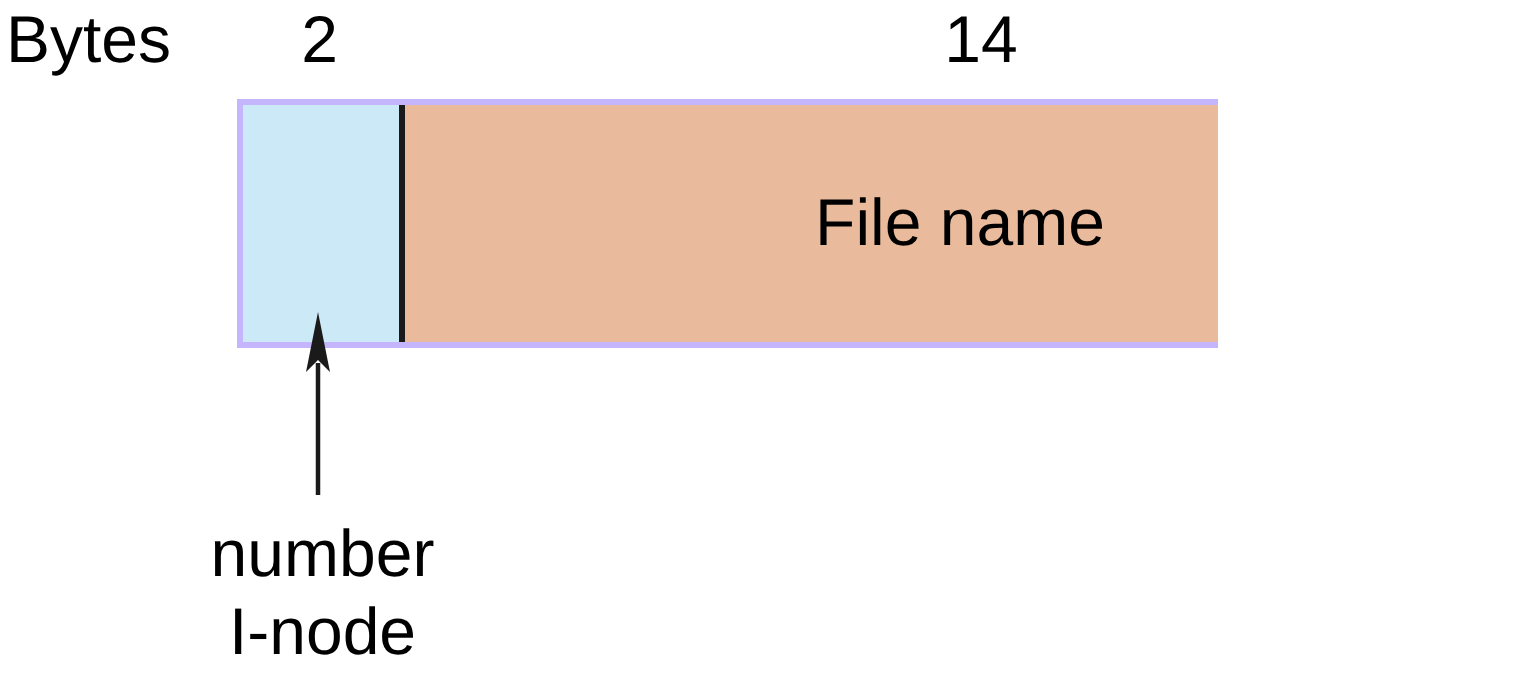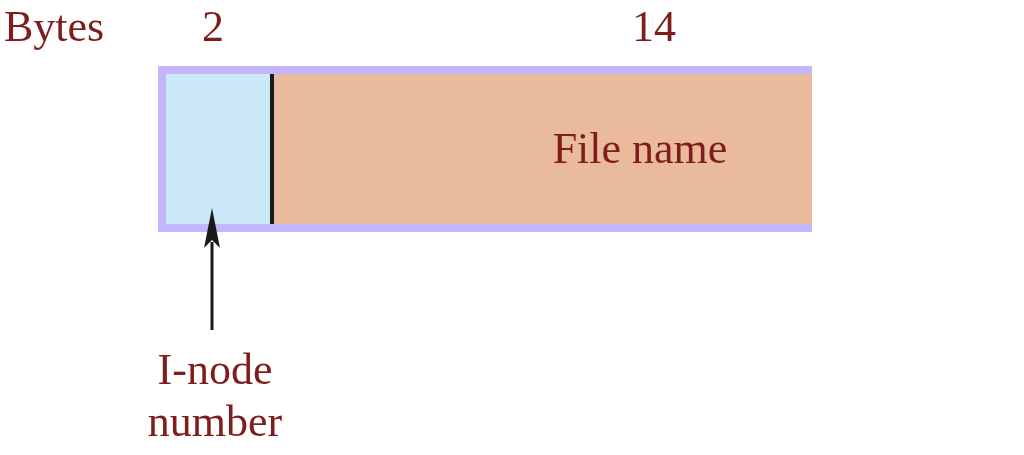--- a/index.html
+++ b/index.html
@@ -5,22 +5,22 @@
   html, body {
     margin: 0;
     padding: 0;
     background: #ffffff;
   }
   .canvas {
     position: relative;
     width: 812px;
     height: 455px;
     background: #ffffff;
-    font-family: Liberation Serif, serif;
-    color: #7f1d1d;
+    font-family: Liberation Sans, sans-serif;
+    color: #000000;
     overflow: hidden;
   }
   .label {
     position: absolute;
     font-size: 44px;
     line-height: 52px;
     white-space: nowrap;
   }
   .bytes-label {
     left: 4px;
@@ -39,21 +39,21 @@
     width: 744px;
     top: 1px;
   }
   .record-box {
     position: absolute;
     left: 158px;
     top: 66px;
     width: 856px;
     height: 166px;
     box-sizing: border-box;
-    border: 8px solid #c4b5fd;
+    border: 4px solid #c4b5fd;
     display: flex;
   }
   .cell {
     height: 100%;
     box-sizing: border-box;
   }
   .inode-cell {
     width: 108px;
     border-right: 4px solid #1a1a1a;
   }
@@ -101,17 +101,17 @@
       <span>File name</span>
     </div>
   </div>
 
   <svg class="arrow" viewBox="0 0 36 130" xmlns="http://www.w3.org/2000/svg">
     <line x1="18" y1="38" x2="18" y2="126" stroke="#1a1a1a" stroke-width="3"></line>
     <polygon points="18,4 10,44 18,36 26,44" fill="#1a1a1a"></polygon>
   </svg>
 
   <div class="caption">
+    <div>number</div>
     <div>I-node</div>
-    <div>number</div>
   </div>
 
 </div>
 
 </body></html>

